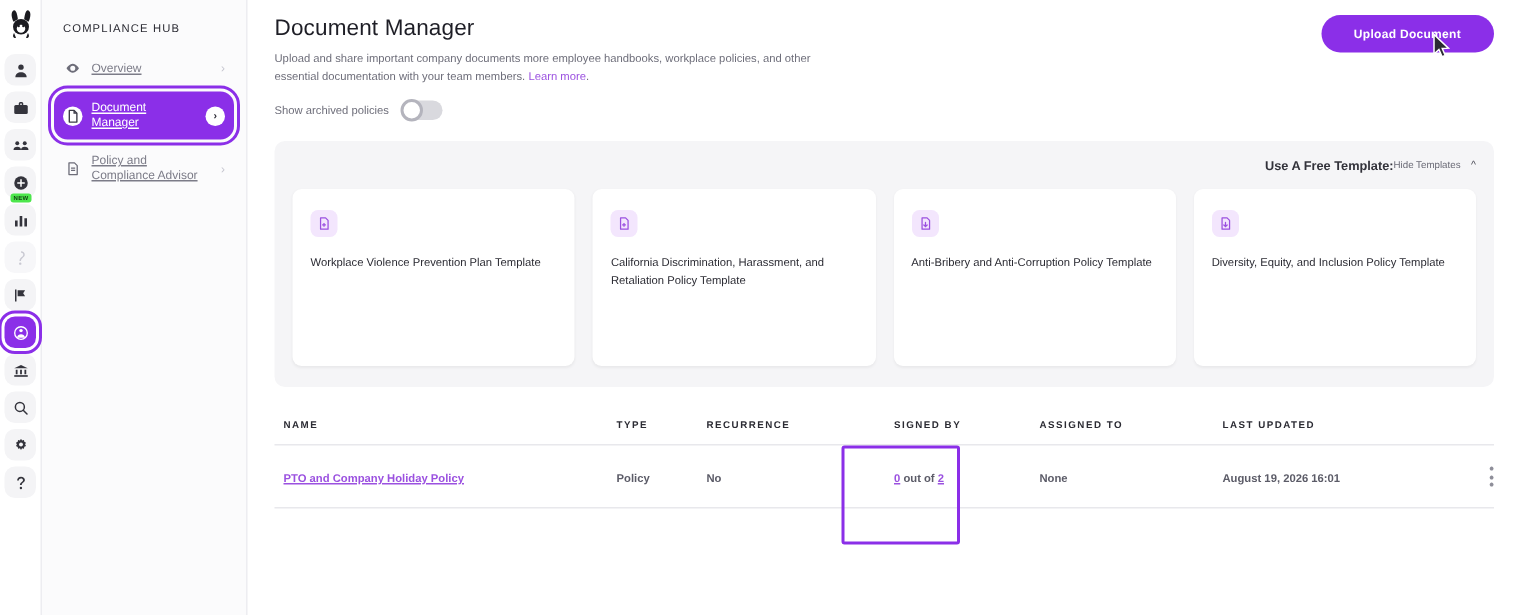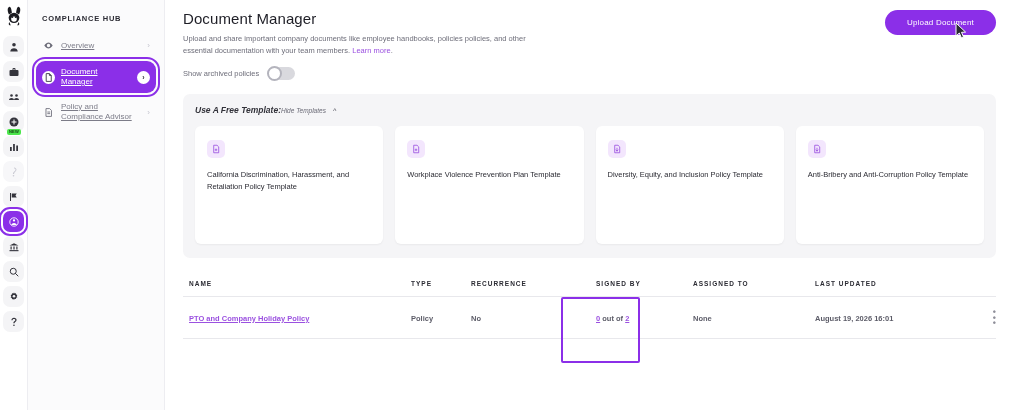--- a/index.html
+++ b/index.html
@@ -49,21 +49,21 @@
   .rail-spacer { flex: 0 0 7px; }
 
   
   .side {
     width: 137px; flex: 0 0 137px;
     background: #fbfbfc;
     border-right: 1px solid #ededf1;
     padding: 10px 8px 0 8px;
   }
   .side-title {
-    font-size: 7.5px; font-weight: 700; letter-spacing: .75px;
+    font-size: 7.5px; font-weight: 400; letter-spacing: .75px;
     color: #2b2b33; text-transform: uppercase;
     margin: 4px 0 10px 6px;
   }
   .nav-item {
     display: flex; align-items: center; gap: 6px;
     padding: 6px 6px; border-radius: 9px;
     font-size: 8px; color: #7c7c88;
     margin-bottom: 3px; position: relative; cursor: pointer;
     min-height: 24px;
   }
@@ -86,42 +86,42 @@
   }
 
   
   .main { flex: 1; padding: 10px 28px 0 18px; overflow: hidden; }
   .head-row { display: flex; align-items: flex-start; justify-content: space-between; }
   .page-title { font-size: 15px; font-weight: 400; color: #1e1e26; letter-spacing: .1px; }
   .page-sub { font-size: 7.5px; color: #6e6e7a; line-height: 1.55; margin-top: 6px; max-width: 360px; }
   .learn { color: #9b51e0; cursor: pointer; }
   .upload-btn {
     background: #8b2fe8; color: #fff; border: none;
-    font-size: 8px; font-weight: 400; letter-spacing: .2px;
+    font-size: 8px; font-weight: 700; letter-spacing: .2px;
     border-radius: 20px; padding: 8px 22px; cursor: pointer;
     white-space: nowrap; font-family: inherit;
   }
   .toggle-row { display: flex; align-items: center; gap: 9px; margin-top: 11px; }
   .toggle-label { font-size: 7.5px; color: #6e6e7a; }
   .switch {
     width: 27px; height: 13px; border-radius: 8px; background: #d9d9de;
     position: relative; cursor: pointer;
   }
   .switch .knob {
     position: absolute; top: -1px; left: -1px;
     width: 15px; height: 15px; border-radius: 50%;
     background: #fff; border: 2px solid #b4b4bd;
   }
 
   
   .tpl-panel {
     margin-top: 14px; background: #f5f5f7; border-radius: 7px;
     padding: 11px 12px 14px 12px;
   }
-  .tpl-head { display: flex; align-items: center; justify-content: flex-start; font-style: italic; }
+  .tpl-head { display: flex; align-items: center; justify-content: flex-end; }
   .tpl-title { font-size: 8.5px; font-weight: 700; color: #32323a; }
   .tpl-hide { display: flex; align-items: center; gap: 7px; font-size: 6.5px; color: #6a6a76; cursor: pointer; }
   .chev-up { font-size: 7px; color: #4a4a55; }
   .tpl-grid { display: grid; grid-template-columns: repeat(4, 1fr); gap: 12px; margin-top: 11px; }
   .tpl-card {
     background: #ffffff; border-radius: 6px; padding: 14px 12px;
     height: 118px; box-shadow: 0 1px 2px rgba(0,0,0,.05); cursor: pointer;
   }
   .tpl-ico {
     width: 18px; height: 18px; border-radius: 5px; background: #f3e6fd;
@@ -300,21 +300,21 @@
     </div>
   </div>
 
   <div class="main">
     <div class="main-inner">
 
       <div class="head-row">
         <div>
           <div class="page-title">Document Manager</div>
           <div class="page-sub">
-            <span>Upload and share important company documents like employee handbooks, policies policies, and other essential documentation with your team members.</span>
+            <span>Upload and share important company documents more employee handbooks, workplace policies, and other essential documentation with your team members.</span>
             <span class="learn">Learn more</span><span>.</span>
           </div>
         </div>
         <button class="upload-btn">Upload Document</button>
       </div>
 
       <div class="toggle-row">
         <span class="toggle-label">Show archived policies</span>
         <span class="switch">
           <span class="knob"></span>
@@ -331,51 +331,51 @@
         </div>
         <div class="tpl-grid">
 
           <div class="tpl-card">
             <div class="tpl-ico">
               <svg viewBox="0 0 24 24" fill="none" stroke="currentColor" stroke-width="2">
                   <path d="M6.5 3h8l4 4v14h-12z" stroke-linejoin="round"></path>
                   <path d="M12 11v6M9 14h6"></path>
                 </svg>
             </div>
-            <div class="tpl-name">California Discrimination, Harassment, and Retaliation Policy Template</div>
+            <div class="tpl-name">Workplace Violence Prevention Plan Template</div>
           </div>
 
           <div class="tpl-card">
             <div class="tpl-ico">
               <svg viewBox="0 0 24 24" fill="none" stroke="currentColor" stroke-width="2">
                   <path d="M6.5 3h8l4 4v14h-12z" stroke-linejoin="round"></path>
                   <path d="M12 11v6M9 14h6"></path>
                 </svg>
             </div>
-            <div class="tpl-name">Workplace Violence Prevention Plan Template</div>
+            <div class="tpl-name">California Discrimination, Harassment, and Retaliation Policy Template</div>
+          </div>
+
+          <div class="tpl-card">
+            <div class="tpl-ico">
+              <svg viewBox="0 0 24 24" fill="none" stroke="currentColor" stroke-width="2">
+                  <path d="M6.5 3h8l4 4v14h-12z" stroke-linejoin="round"></path>
+                  <path d="M12 10v7M9.3 14.3L12 17l2.7-2.7" stroke-linecap="round" stroke-linejoin="round"></path>
+                </svg>
+            </div>
+            <div class="tpl-name">Anti-Bribery and Anti-Corruption Policy Template</div>
           </div>
 
           <div class="tpl-card">
             <div class="tpl-ico">
               <svg viewBox="0 0 24 24" fill="none" stroke="currentColor" stroke-width="2">
                   <path d="M6.5 3h8l4 4v14h-12z" stroke-linejoin="round"></path>
                   <path d="M12 10v7M9.3 14.3L12 17l2.7-2.7" stroke-linecap="round" stroke-linejoin="round"></path>
                 </svg>
             </div>
             <div class="tpl-name">Diversity, Equity, and Inclusion Policy Template</div>
-          </div>
-
-          <div class="tpl-card">
-            <div class="tpl-ico">
-              <svg viewBox="0 0 24 24" fill="none" stroke="currentColor" stroke-width="2">
-                  <path d="M6.5 3h8l4 4v14h-12z" stroke-linejoin="round"></path>
-                  <path d="M12 10v7M9.3 14.3L12 17l2.7-2.7" stroke-linecap="round" stroke-linejoin="round"></path>
-                </svg>
-            </div>
-            <div class="tpl-name">Anti-Bribery and Anti-Corruption Policy Template</div>
           </div>
 
         </div>
       </div>
 
       <div class="tbl">
         <div class="tbl-row tbl-head">
           <div class="th c-name">NAME</div>
           <div class="th c-type">TYPE</div>
           <div class="th c-rec">RECURRENCE</div>

